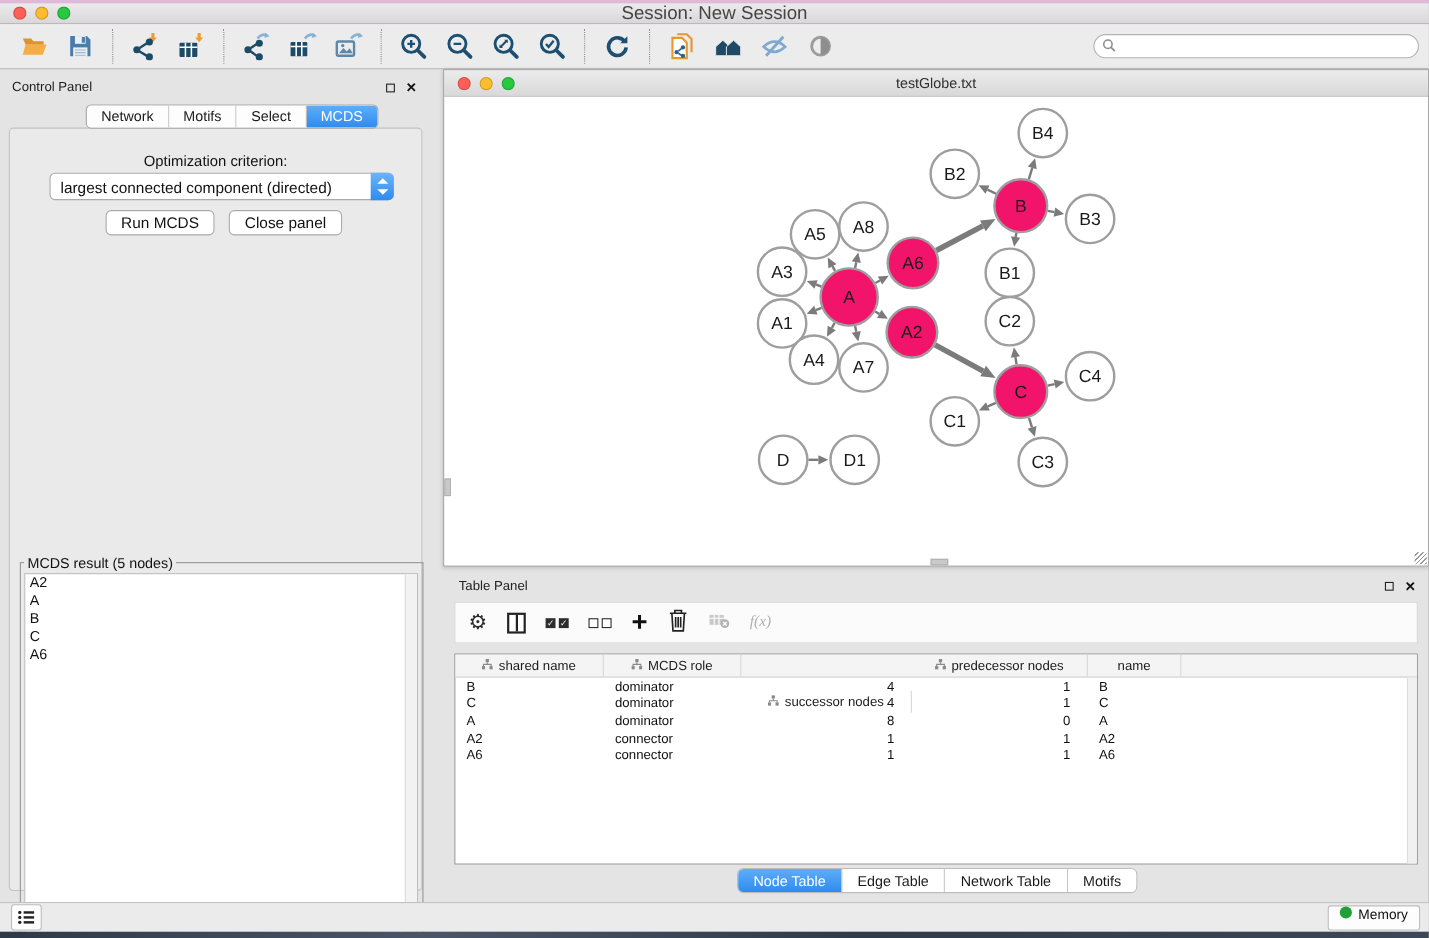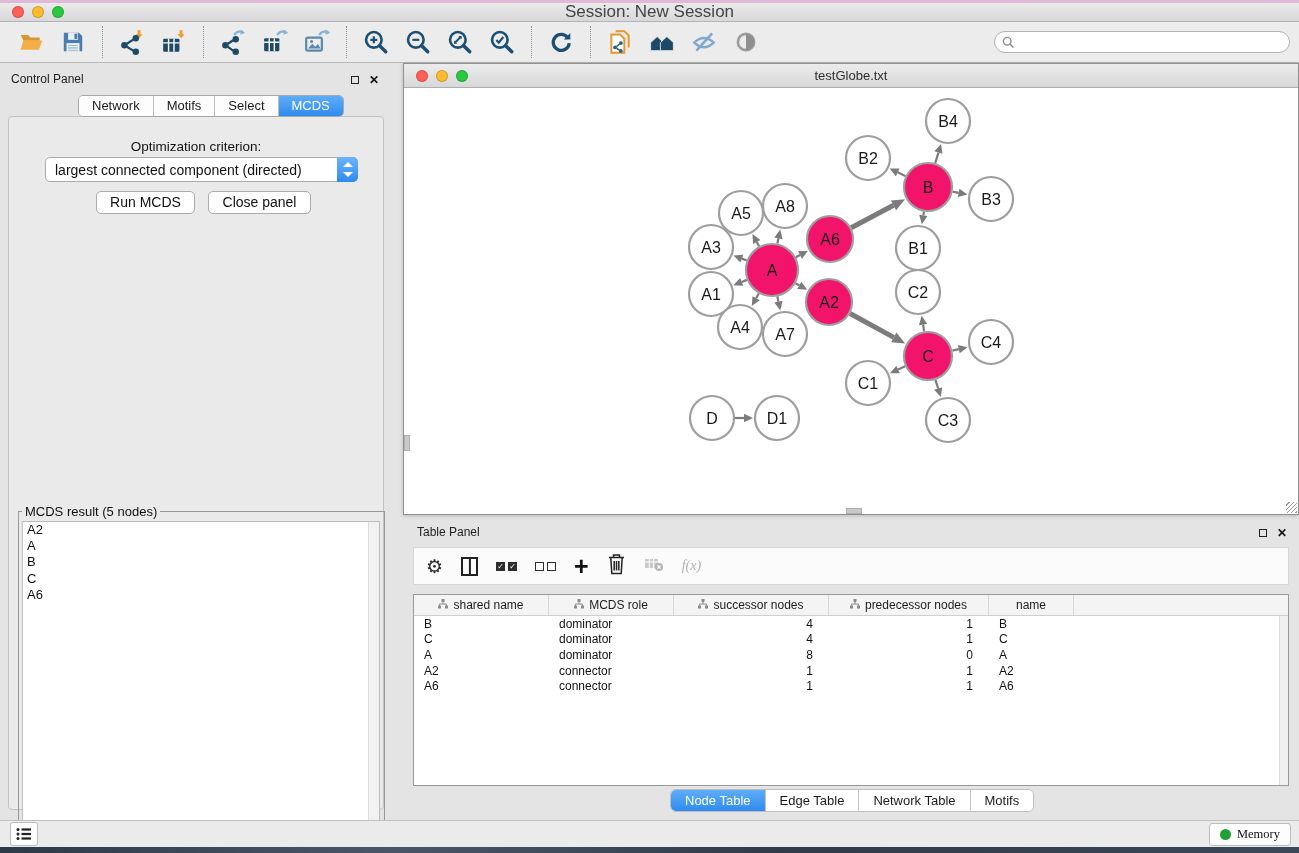--- a/index.html
+++ b/index.html
@@ -105,21 +105,21 @@
     border:1px solid #bdbdbd; border-radius:6px; background:#fff; overflow:hidden; }
   .tp-tab { padding:0 14px; font-size:13px; color:#1a1a1a; line-height:21px; border-right:1px solid #c4c4c4; background:#fff; }
   .tp-tab:last-child { border-right:none; }
   .tp-tab.active { background:linear-gradient(#5fadf9,#2e8bef); color:#fff; }
 
   
   .status-bar { left:0; top:820px; width:1299px; height:27px; background:#ebebeb; border-top:1px solid #c2c2c2; }
   .list-btn { position:absolute; left:10px; top:1px; width:28px; height:24px; background:#fdfdfd;
     border:1px solid #bdbdbd; border-radius:3px; display:flex; align-items:center; justify-content:center; }
   .mem-btn { position:absolute; right:8px; top:2px; height:23px; background:#fdfdfd; border:1px solid #bdbdbd;
-    border-radius:3px; display:flex; align-items:center; gap:6px; padding:0 10px;font-family:Liberation Serif, serif; }
+    border-radius:3px; display:flex; gap:6px; padding:0 10px; }
   .mem-dot { width:11px; height:11px; border-radius:50%; background:#21a038; }
   .mem-label { font-size:12.5px; color:#111; }
 
   .desktop-strip { left:0; top:847px; width:1299px; height:6px;
     background:linear-gradient(90deg,#2e3947,#4a5668 30%,#303a48 60%,#3c4757); }
 </style>
 </head>
 <body>
 
 <div class="screen">
@@ -551,21 +551,21 @@
             <span><svg width="10" height="10" viewBox="0 0 10 10">
                 <g fill="#8a8a8a">
                   <rect x="3.5" y="0" width="3" height="3"></rect>
                   <rect x="0" y="6.5" width="3" height="3"></rect>
                   <rect x="7" y="6.5" width="3" height="3"></rect>
                 </g>
                 <path d="M5 3v2M5 5H1.5v1.5M5 5h3.5v1.5" stroke="#8a8a8a" fill="none" stroke-width="1"></path>
               </svg></span>
             <span>MCDS role</span>
           </div>
-          <div class="tp-hcell" style="width: 155px;">
+          <div class="tp-hcell" style="width: 155px; margin-top: 33px;">
             <span><svg width="10" height="10" viewBox="0 0 10 10">
                 <g fill="#8a8a8a">
                   <rect x="3.5" y="0" width="3" height="3"></rect>
                   <rect x="0" y="6.5" width="3" height="3"></rect>
                   <rect x="7" y="6.5" width="3" height="3"></rect>
                 </g>
                 <path d="M5 3v2M5 5H1.5v1.5M5 5h3.5v1.5" stroke="#8a8a8a" fill="none" stroke-width="1"></path>
               </svg></span>
             <span>successor nodes</span>
           </div>

